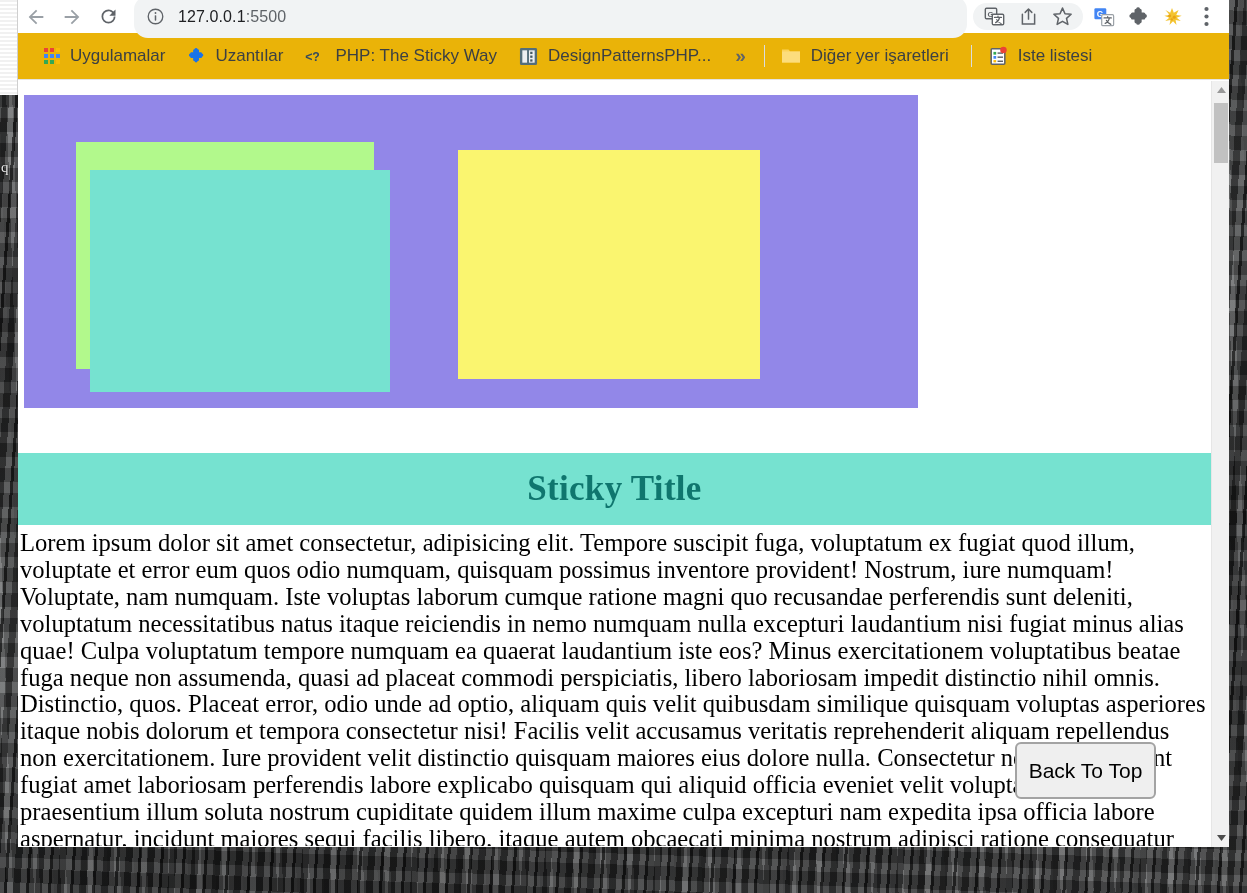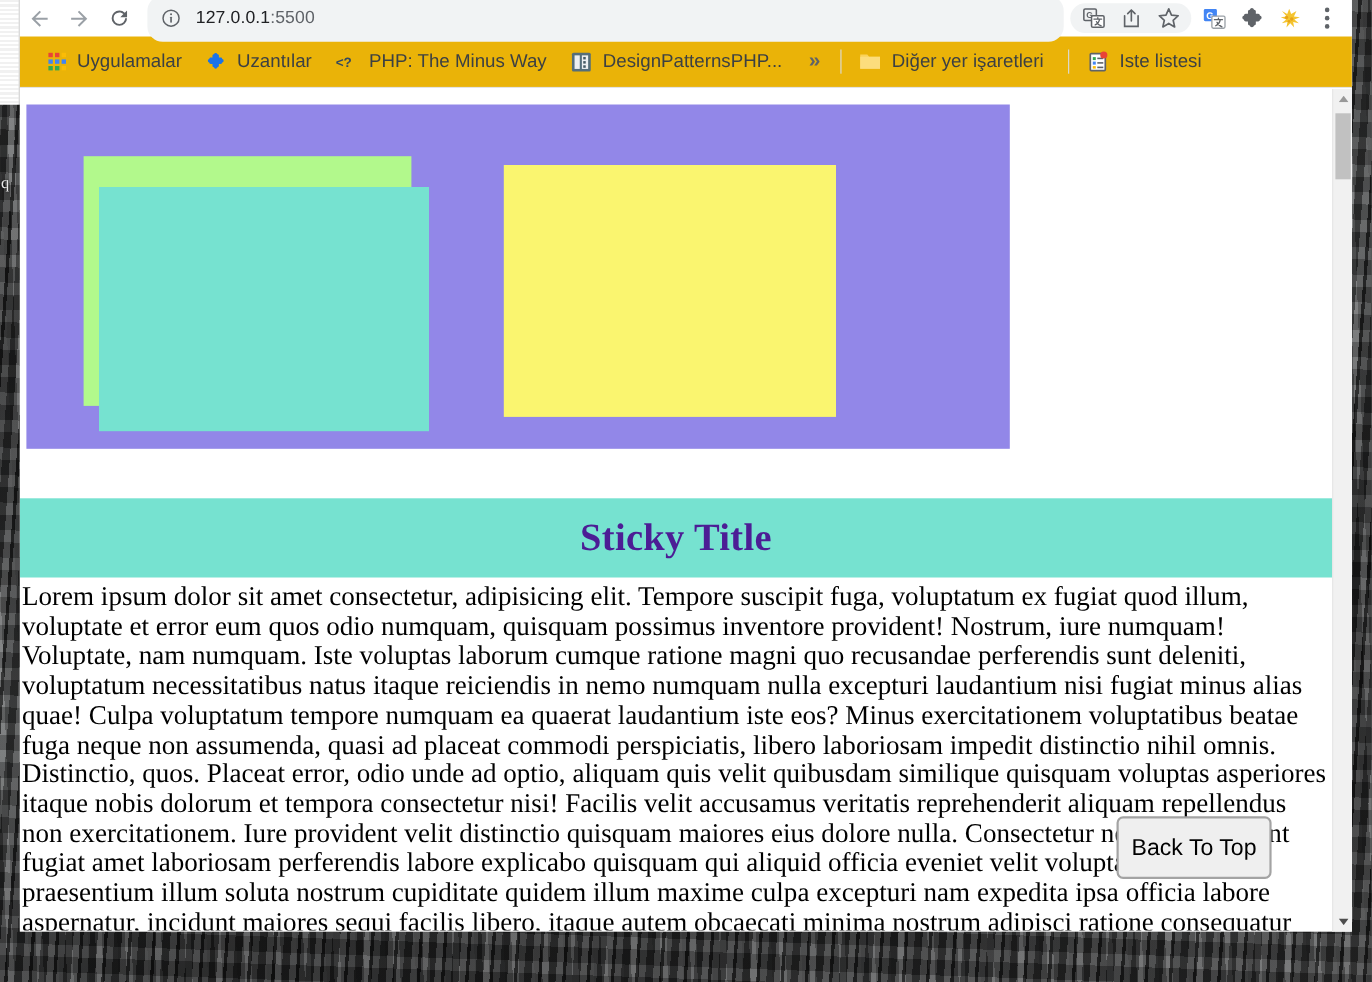--- a/index.html
+++ b/index.html
@@ -204,21 +204,21 @@
     left: 0; top: 373px;
     width: 1193px; height: 72px;
     background: #76e2d0;
     display: flex;
     align-items: center;
     justify-content: center;
   }
   #sticky-title {
     font-family: "Liberation Serif", serif;
     font-size: 35px;
-    color: #4c1d95;
+    color: #0f766e;
     letter-spacing: .3px;
   }
 
   
   #lorem-paragraph {
     position: absolute;
     left: 0; top: 450px;
     width: 1193px;
     font-family: "Liberation Serif", serif;
     font-size: 24.6px;
@@ -396,21 +396,21 @@
       </span>
       <span class="bookmark-label">Uzantılar</span>
     </div>
 
     <div class="bookmark">
       <span class="bookmark-icon">
         <svg width="20" height="18" viewBox="0 0 24 22">
           <text x="0" y="17" font-family="Liberation Sans, sans-serif" font-size="15" font-weight="bold" fill="#34495e">&lt;?</text>
         </svg>
       </span>
-      <span class="bookmark-label">PHP: The Minus Way</span>
+      <span class="bookmark-label">PHP: The Sticky Way</span>
     </div>
 
     <div class="bookmark">
       <span class="bookmark-icon">
         <svg width="19" height="19" viewBox="0 0 20 20">
           <rect x="1" y="1" width="18" height="18" rx="1.5" fill="#546e7a"></rect>
           <rect x="3.5" y="3.5" width="5" height="13" fill="#eceff1"></rect>
           <rect x="10.5" y="3.5" width="6" height="13" fill="#eceff1"></rect>
           <rect x="11.8" y="5" width="2.4" height="2.4" fill="#455a64"></rect>
           <rect x="11.8" y="9" width="2.4" height="2.4" fill="#455a64"></rect>

